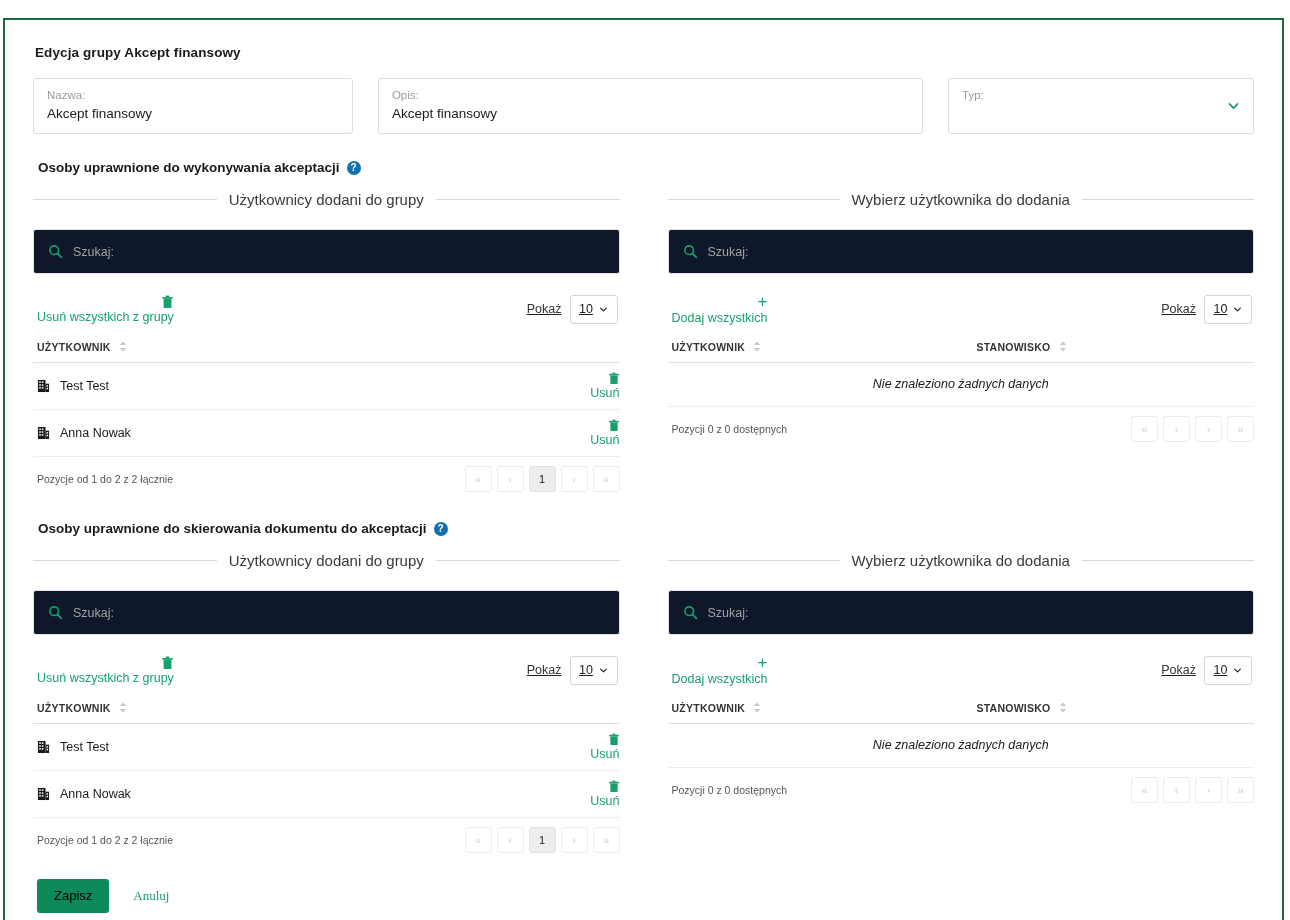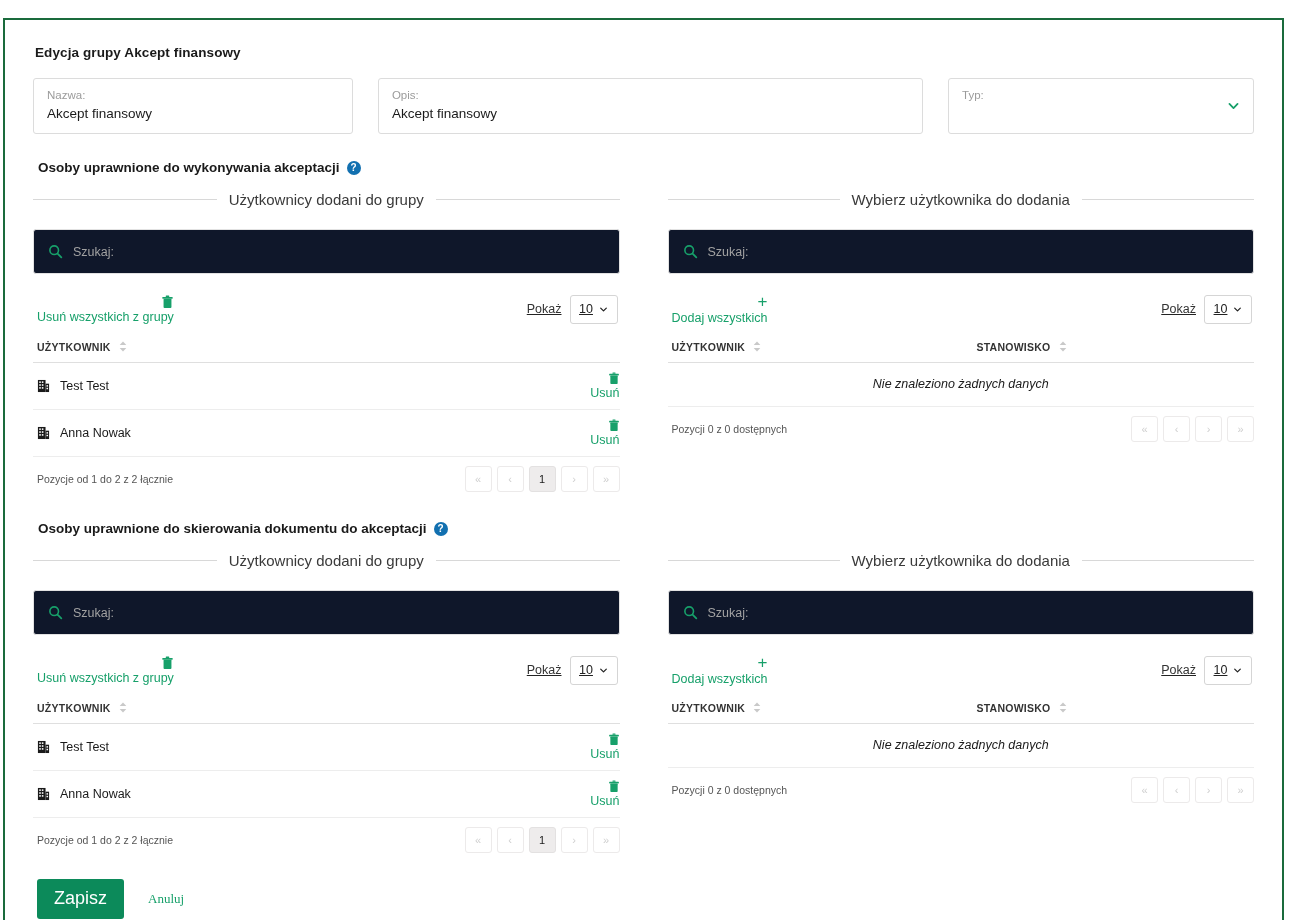--- a/index.html
+++ b/index.html
@@ -178,23 +178,23 @@
     font-size: 11px; color: #cfcfcf; cursor: pointer;
   }
   .pg.active { background: #eeecec; color: #1a1a1a; border-color: #e3e1e1; }
 
   
   .btn-row {
     display: flex; align-items: center; gap: 18px;
     margin-top: 26px; padding-left: 4px;
   }
   .btn-primary {
-    background: #0c8a5a; color: #ffffff;
+    background: #0c8a5a; color: #000000;
     border: none; border-radius: 3px;
-    font-size: 18px;
+    font-size: 13px;
     padding: 9px 17px 10px 17px;
     cursor: pointer;
     font-family: "Liberation Sans", sans-serif;
   }
   .btn-link {
     color: #17a06a; font-size: 13px; cursor: pointer; background: none;
     border: none; font-family: Liberation Serif, serif;
   }
 
   .sec2 { margin-top: 29px; }

